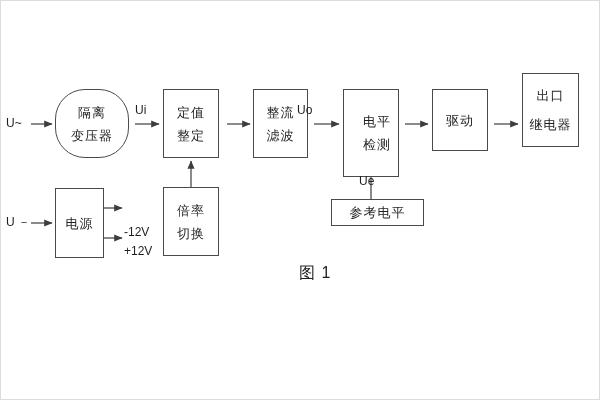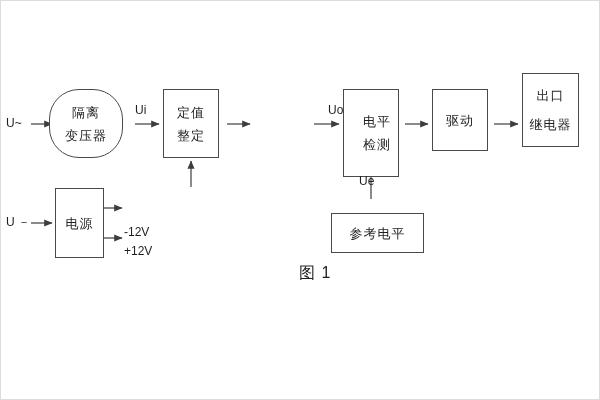--- a/index.html
+++ b/index.html
@@ -65,57 +65,65 @@
       <line x1="404" y1="123" x2="427" y2="123" marker-end="url(#ah)"></line>
       <line x1="493" y1="123" x2="517" y2="123" marker-end="url(#ah)"></line>
       <line x1="30" y1="222" x2="51" y2="222" marker-end="url(#ah)"></line>
       <line x1="103" y1="207" x2="121" y2="207" marker-end="url(#ah)"></line>
       <line x1="103" y1="237" x2="121" y2="237" marker-end="url(#ah)"></line>
       <line x1="190" y1="186" x2="190" y2="160" marker-end="url(#ah)"></line>
       <line x1="370" y1="198" x2="370" y2="168" marker-end="url(#ah)"></line>
     </g>
   </svg>
 
-  <div class="box" style="left:48px; top:88px; width:74px; height:69px;border-radius:30px;">
+  <div class="box" style="left:54px; top:88px; width:74px; height:69px;border-radius:30px;">
     <span>隔离</span>
     <span>变压器</span>
   </div>
 
   <div class="box" style="left:162px; top:88px; width:56px; height:69px;font-family:Liberation Serif, serif;">
     <span>定值</span>
     <span>整定</span>
   </div>
 
+  <div class="box" style="left:252px; top:88px; width:55px; height:69px;">
+    <span>整流</span>
+    <span>滤波</span>
+  </div>
 
   <div class="box" style="left:342px; top:88px; width:56px; height:88px;padding-left:12px;">
     <span>电平</span>
     <span>检测</span>
   </div>
 
   <div class="box" style="left:431px; top:88px; width:56px; height:62px;">
     <span>驱动</span>
   </div>
 
   <div class="box" style="left:521px; top:72px; width:57px; height:74px;gap:16px;">
     <span>出口</span>
     <span>继电器</span>
   </div>
 
   <div class="box" style="left:54px; top:187px; width:49px; height:70px;">
     <span>电源</span>
   </div>
 
+  <div class="box" style="left:162px; top:186px; width:56px; height:69px;">
+    <span>倍率</span>
+    <span>切换</span>
+  </div>
 
-  <div class="box" style="left:330px; top:212px; width:93px; height:40px; gap:0;">
+  <div class="box" style="left:330px; top:198px; width:93px; height:27px; gap:0;">
     <span>参考电平</span>
   </div>
 
   <span class="sig" style="left:5px; top:116px;">U~</span>
   <span class="sig" style="left:5px; top:215px;">U －</span>
   <span class="sig" style="left:134px; top:103px;">Ui</span>
-  <span class="sig" style="left:327px; top:103px;">Uo</span>
+  <span class="sig" style="left:296px; top:103px;">Uo</span>
   <span class="sig" style="left:358px; top:174px;">Ue</span>
   <span class="sig" style="left:123px; top:201px;margin-top:43px;">+12V</span>
   <span class="sig" style="left:123px; top:225px;">-12V</span>
 
   <span class="caption" style="left:298px; top:264px;">图 1</span>
 
 </div>
 
 </body></html>

